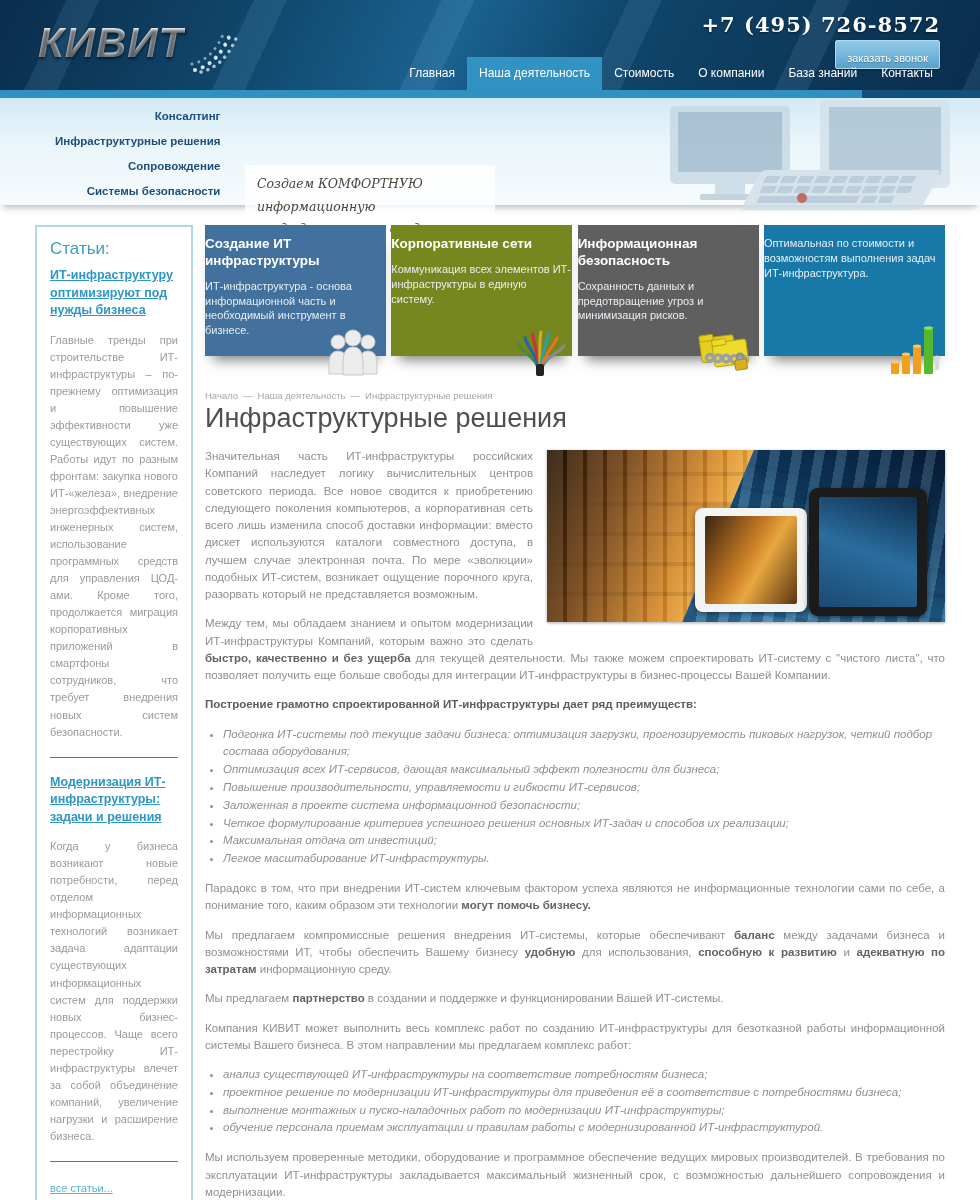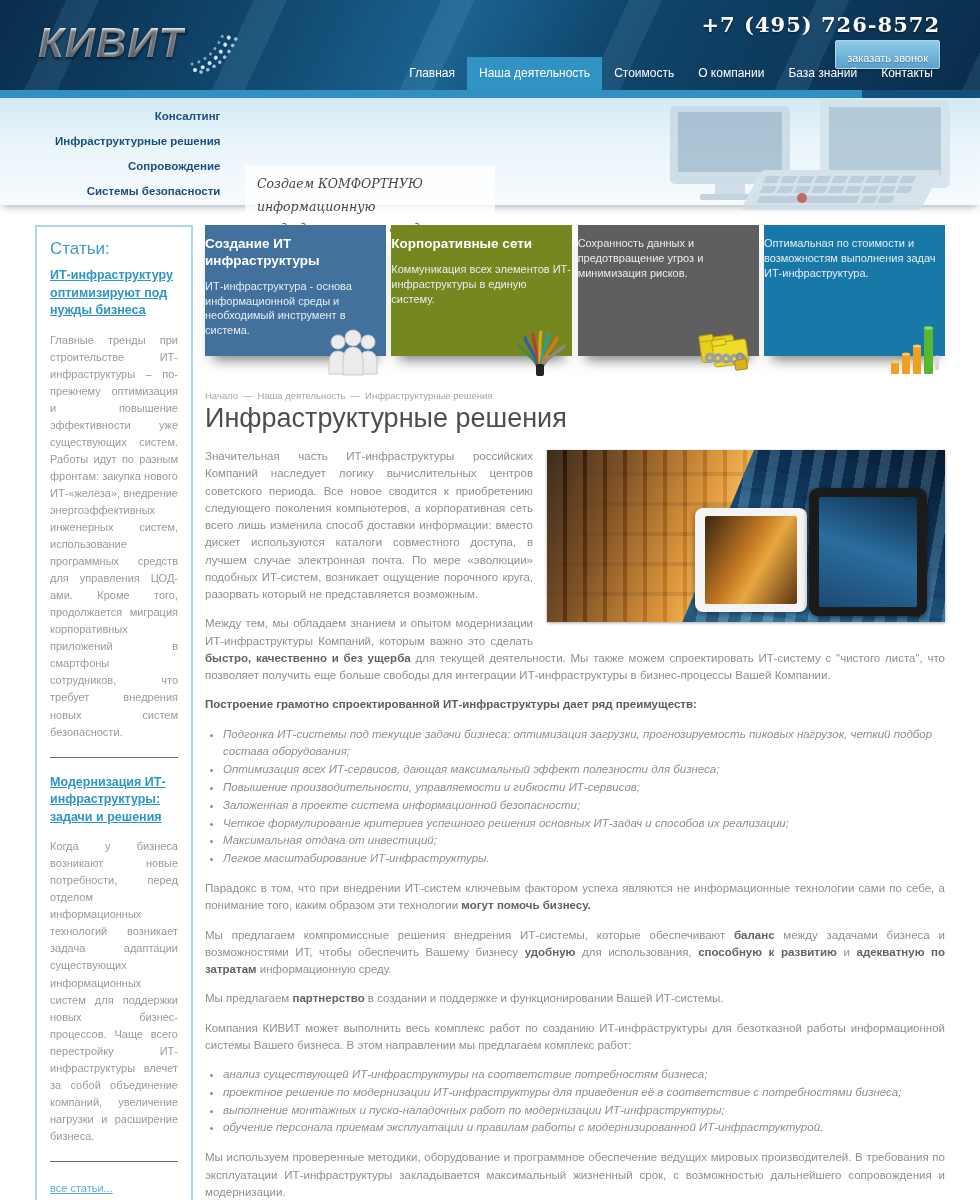--- a/index.html
+++ b/index.html
@@ -186,21 +186,21 @@
         <a class="all-articles-link" data-interactable="true">все статьи...</a>
       </div>
 
     </aside>
 
     <div class="right-col" data-interactable="false">
 
       <div class="cards-row" data-interactable="false">
         <div class="card" data-interactable="true" style="background-color: rgb(65, 113, 156);">
           <div class="card-title" data-interactable="false">Создание ИТ инфраструктуры</div>
-          <div class="card-text" data-interactable="false">ИТ-инфраструктура - основа информационной среды и необходимый инструмент в система.</div>
+          <div class="card-text" data-interactable="false">ИТ-инфраструктура - основа информационной часть и необходимый инструмент в бизнесе.</div>
           <svg class="card-icon" data-interactable="false" width="58" height="48" viewBox="0 0 58 48">
             <g fill="#ececec" stroke="#c9c9c9" stroke-width="1">
               <circle cx="14" cy="14" r="7"></circle>
                 <path d="M5,36 q0,-13 9,-13 q9,0 9,13 l0,10 -18,0 z"></path>
               <circle cx="44" cy="14" r="7"></circle>
                 <path d="M35,36 q0,-13 9,-13 q9,0 9,13 l0,10 -18,0 z"></path>
               <circle cx="29" cy="10" r="8"></circle>
                 <path d="M19,34 q0,-15 10,-15 q10,0 10,15 l0,13 -20,0 z"></path>
             </g>
           </svg>
@@ -215,20 +215,21 @@
               <path d="M28,50 C27,30 21,20 21,10" stroke="#c23a30"></path>
               <path d="M28,50 C28,30 27,18 29,8" stroke="#d8a820"></path>
               <path d="M28,50 C29,30 34,20 37,10" stroke="#28a0a0"></path>
               <path d="M28,50 C30,32 41,24 45,14" stroke="#e07818"></path>
               <path d="M28,50 C30,34 46,30 52,22" stroke="#8a8a8a"></path>
             </g>
             <rect x="24" y="40" width="8" height="12" rx="2" fill="#222"></rect>
           </svg>
         </div>
         <div class="card" data-interactable="true" style="background-color: rgb(95, 95, 95);">
+          <div class="card-title" data-interactable="false">Информационная безопасность</div>
           <div class="card-text" data-interactable="false">Сохранность данных и предотвращение угроз и минимизация рисков.</div>
           <svg class="card-icon" data-interactable="false" width="62" height="50" viewBox="0 0 62 50">
             <g transform="rotate(-8 30 25)">
               <rect x="8" y="10" width="34" height="24" rx="3" fill="#e6cf1e" stroke="#b8a410"></rect>
               <rect x="8" y="7" width="14" height="6" rx="2" fill="#e6cf1e" stroke="#b8a410"></rect>
               <rect x="20" y="16" width="34" height="24" rx="3" fill="#efdb2a" stroke="#b8a410"></rect>
               <rect x="20" y="13" width="14" height="6" rx="2" fill="#efdb2a" stroke="#b8a410"></rect>
               <g fill="none" stroke="#9aa0a6" stroke-width="3.4">
                 <circle cx="16" cy="30" r="3.4"></circle>
                   <circle cx="24" cy="31.5" r="3.4"></circle>

